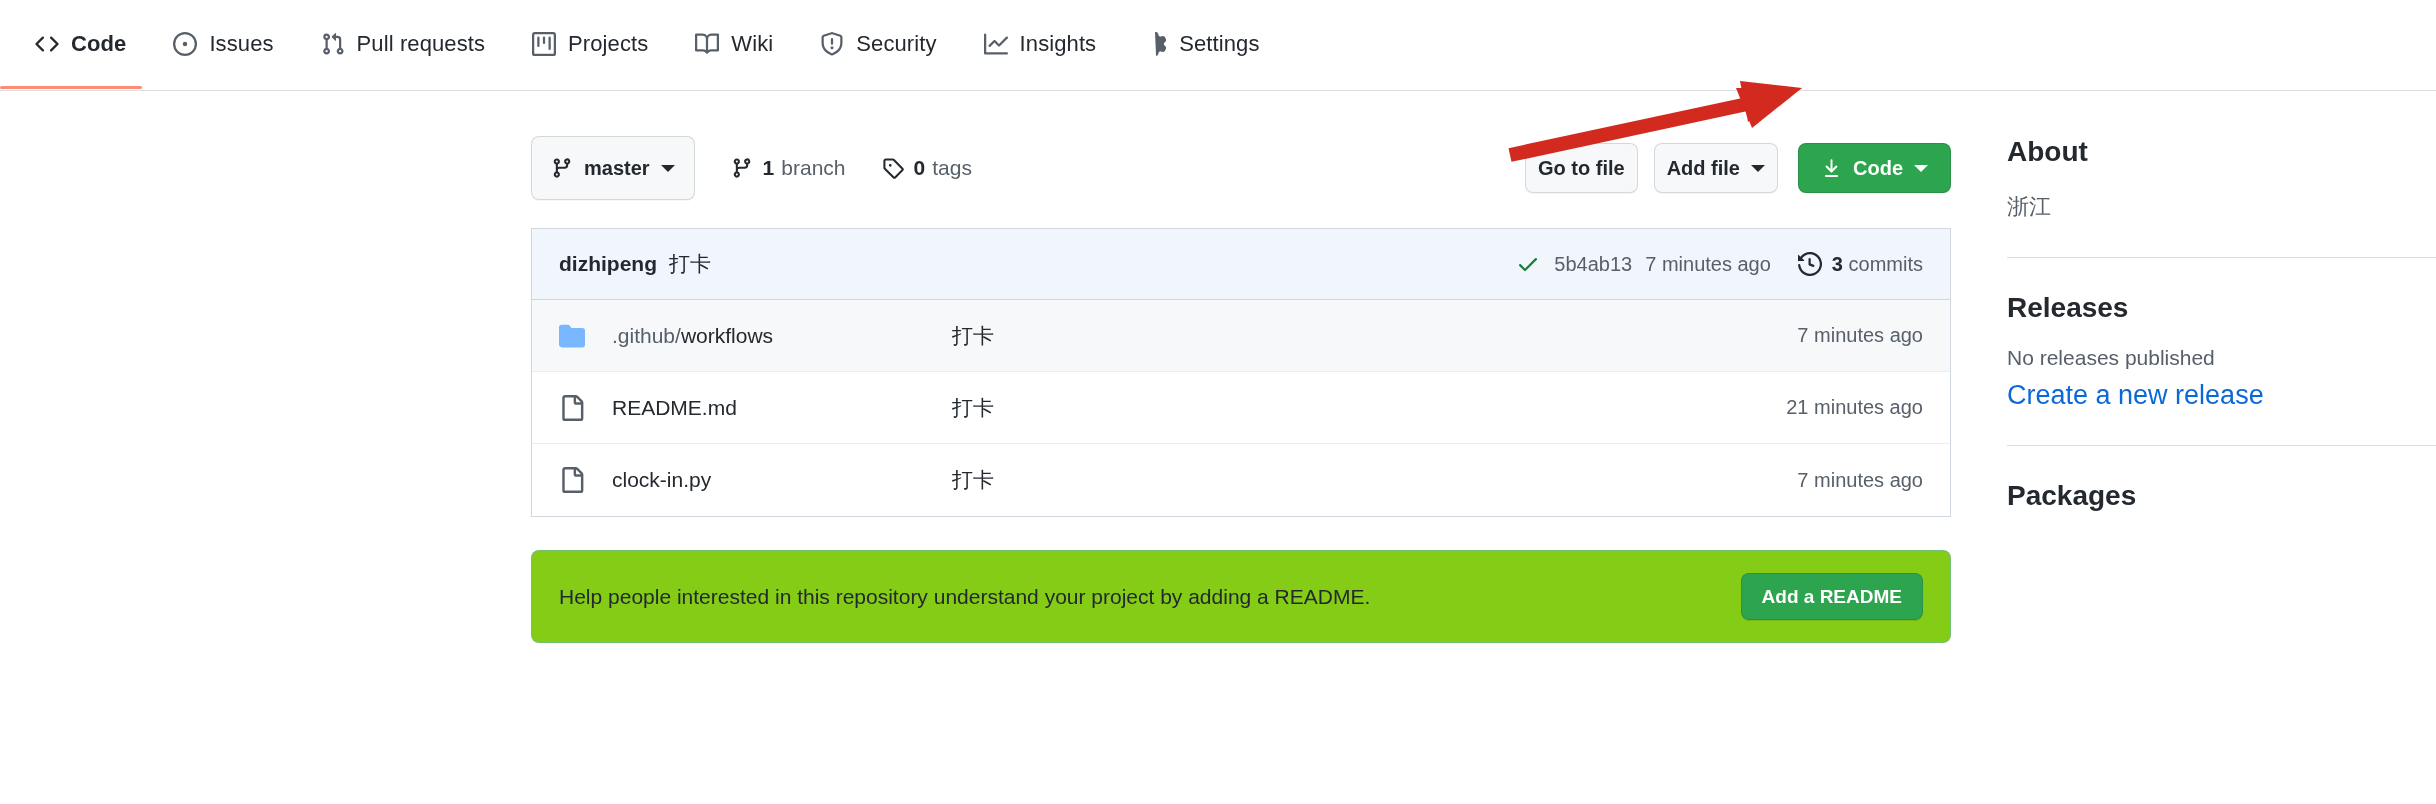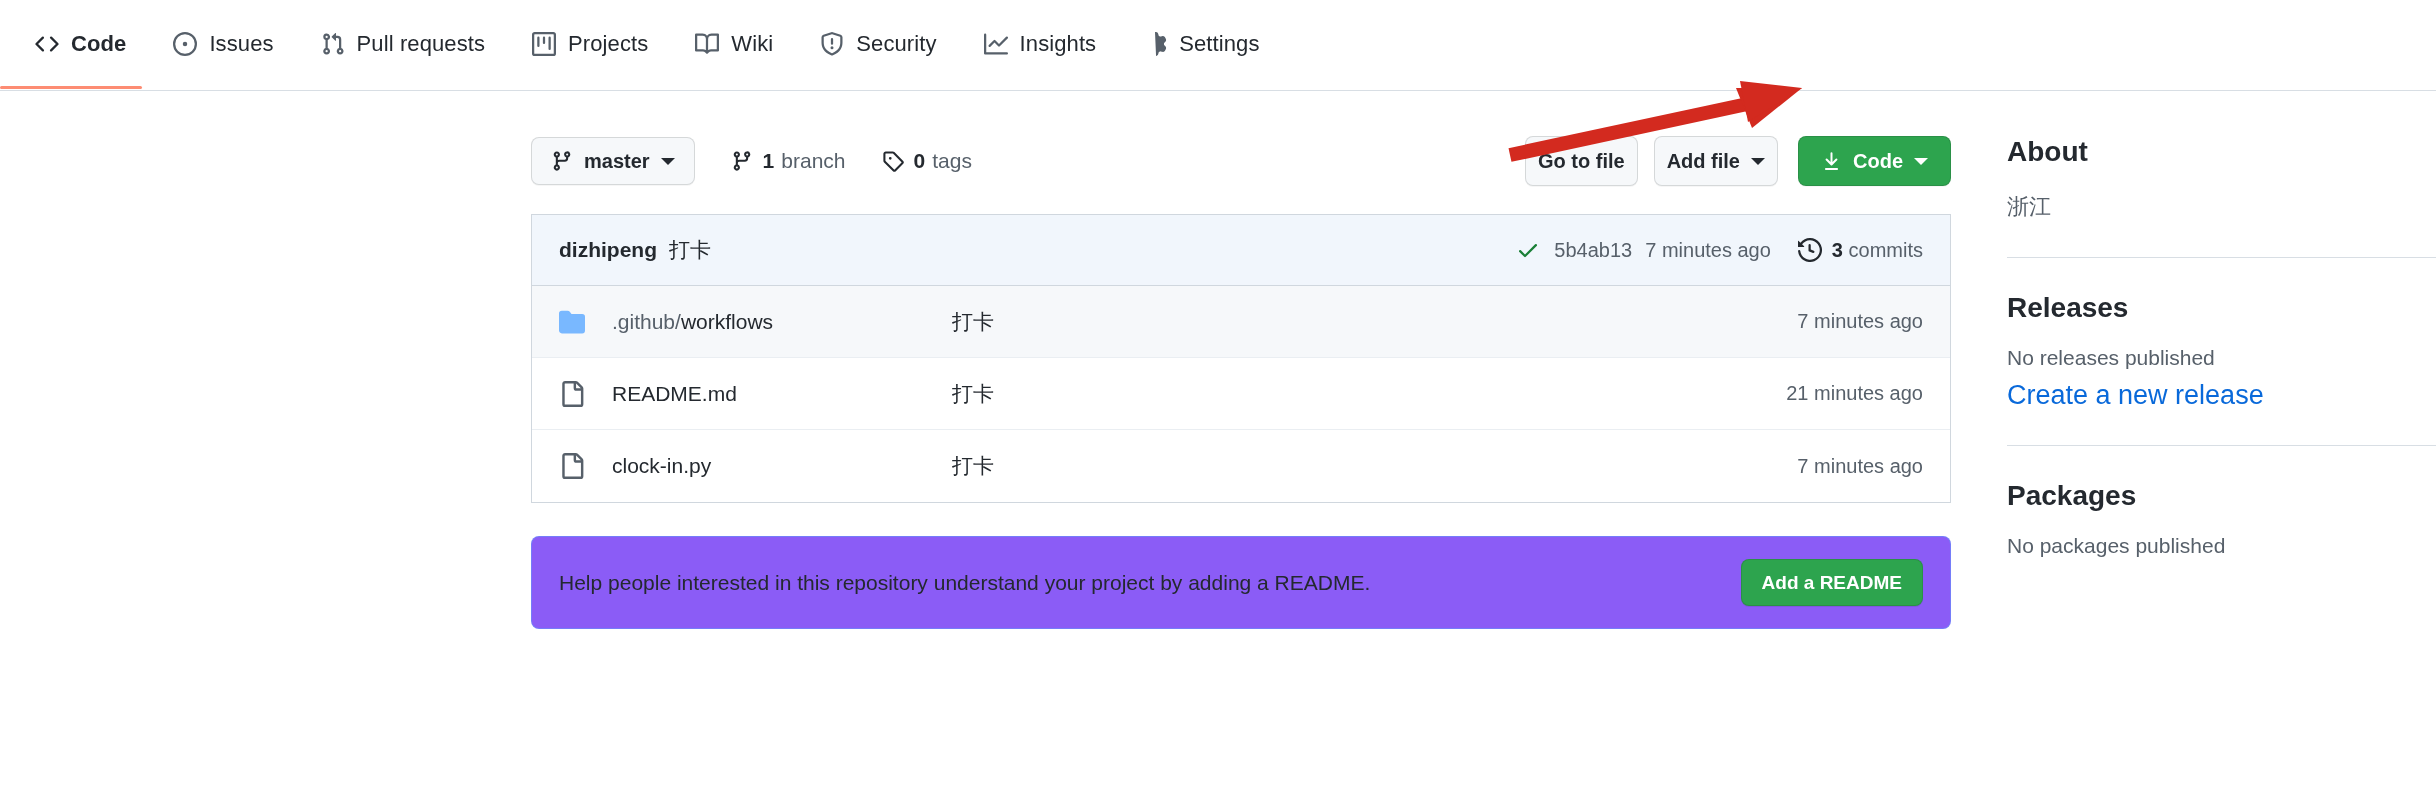--- a/index.html
+++ b/index.html
@@ -119,21 +119,21 @@
   }
   .btn .b-ico { display:inline-flex; align-items:center; margin-right: 11px; color:#24292f; }
   .btn .caret {
     display: inline-block;
     margin-left: 11px;
     width: 0; height: 0;
     border-left: 7px solid transparent;
     border-right: 7px solid transparent;
     border-top: 7px solid currentColor;
   }
-  .btn-branch { height: 48px; padding: 0 19px; }
+  .btn-branch { height: 64px; padding: 0 19px; }
 
   .branch-stat {
     display: inline-flex;
     align-items: center;
     margin-left: 36px;
     font-size: 21px;
     color: #57606a;
     cursor: pointer;
     white-space: nowrap;
   }
@@ -230,21 +230,21 @@
     color: #57606a;
     text-align: right;
     white-space: nowrap;
     flex: 0 0 auto;
   }
 
   
   .readme-prompt {
     margin-top: 33px;
     margin-right: 24px;
-    background: #8b5cf6;
+    background: #84cc16;
     border: 1px solid rgba(84,174,255,0.4);
     border-radius: 8px;
     height: 93px;
     display: flex;
     align-items: center;
     padding: 0 27px;
   }
   .readme-text { font-size: 21px; color:#24292f; }
   .readme-spacer { flex:1 1 auto; }
   .btn-readme {
@@ -529,21 +529,20 @@
       <div class="side-block">
         <div class="side-title">Releases</div>
         <div class="side-sub">No releases published</div>
         <div class="side-link">Create a new release</div>
       </div>
 
       <hr class="side-sep">
 
       <div class="side-block">
         <div class="side-title">Packages</div>
-        <div class="side-sub">No packages published</div>
       </div>
 
     </div>
   </div>
 
   <svg class="annotation" viewBox="0 0 2436 804">
     <g>
       <line x1="1510" y1="155" x2="1752" y2="103" stroke="#d32a1f" stroke-width="14" stroke-linecap="butt"></line>
       <polygon points="1802,88 1736,88 1752,128" fill="#d32a1f"></polygon>
       <polygon points="1802,88 1740,81 1748,122" fill="#d32a1f"></polygon>

